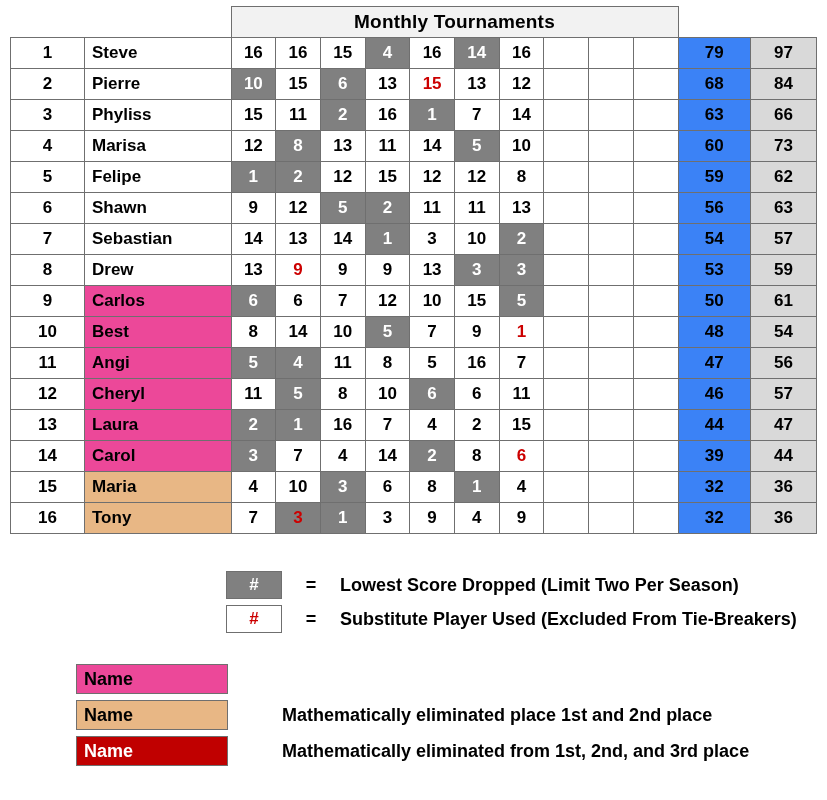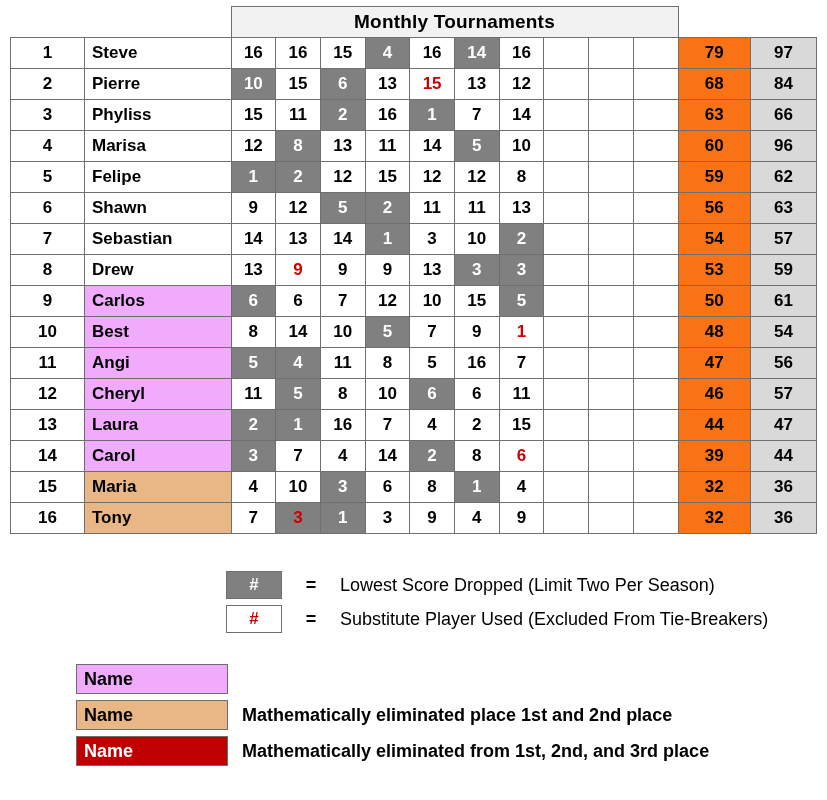--- a/index.html
+++ b/index.html
@@ -47,36 +47,36 @@
     background: #ffffff;
     font-size: 18px;
   }
   .place-col { width: 74px; }
   .player-col {
     width: 139px;
     text-align: left !important;
     padding-left: 7px !important;
   }
   .t-col { width: 44px; }
-  .best-col { width: 72px; background: #f97316; }
+  .best-col { width: 72px; background: #3b82f6; }
   .total-col { width: 66px; background: #d9d9d9; }
   .colhdr.best-col, .colhdr.total-col { background: #d9d9d9; }
 
   .drop {
     background: #808080;
     color: #ffffff;
   }
   .sub {
     color: #cc0000;
   }
   .drop.sub {
     background: #808080;
     color: #cc0000;
   }
-  .elim1 { background: #f0abfc; }
+  .elim1 { background: #ec4899; }
   .elim2 { background: #e8b785; }
   .elim3 { background: #c00000; color: #ffffff; }
 
   
   .legend-keys {
     margin-top: 34px;
     margin-left: 216px;
   }
   .legend-row {
     display: flex;
@@ -97,32 +97,33 @@
   .key-box.drop { background: #808080; color: #ffffff; }
   .key-box.subkey { background: #ffffff; color: #cc0000; }
   .eq {
     width: 58px;
     text-align: center;
     font-size: 18px;
     font-weight: bold;
   }
   .legend-text {
     font-size: 18px;
-    font-weight: normal;
+    font-weight: bold;
   }
 
   .legend-colors {
     margin-top: 26px;
     margin-left: 66px;
   }
   .color-row {
     display: flex;
     align-items: center;
     height: 34px;
     margin-bottom: 2px;
+    gap: 40px;
   }
   .color-box {
     width: 152px;
     height: 30px;
     border: 1px solid #6f6f6f;
     box-sizing: border-box;
     display: flex;
     align-items: center;
     padding-left: 7px;
     font-size: 18px;
@@ -203,21 +204,21 @@
           <td class="t-col drop">8</td>
           <td class="t-col">13</td>
           <td class="t-col">11</td>
           <td class="t-col">14</td>
           <td class="t-col drop">5</td>
           <td class="t-col">10</td>
           <td class="t-col"></td>
           <td class="t-col"></td>
           <td class="t-col"></td>
           <td class="best-col">60</td>
-          <td class="total-col">96</td>
+          <td class="total-col">73</td>
         </tr>
         <tr>
           <td class="place-col">5</td>
           <td class="player-col">Felipe</td>
           <td class="t-col drop">1</td>
           <td class="t-col drop">2</td>
           <td class="t-col">12</td>
           <td class="t-col">15</td>
           <td class="t-col">12</td>
           <td class="t-col">12</td>

